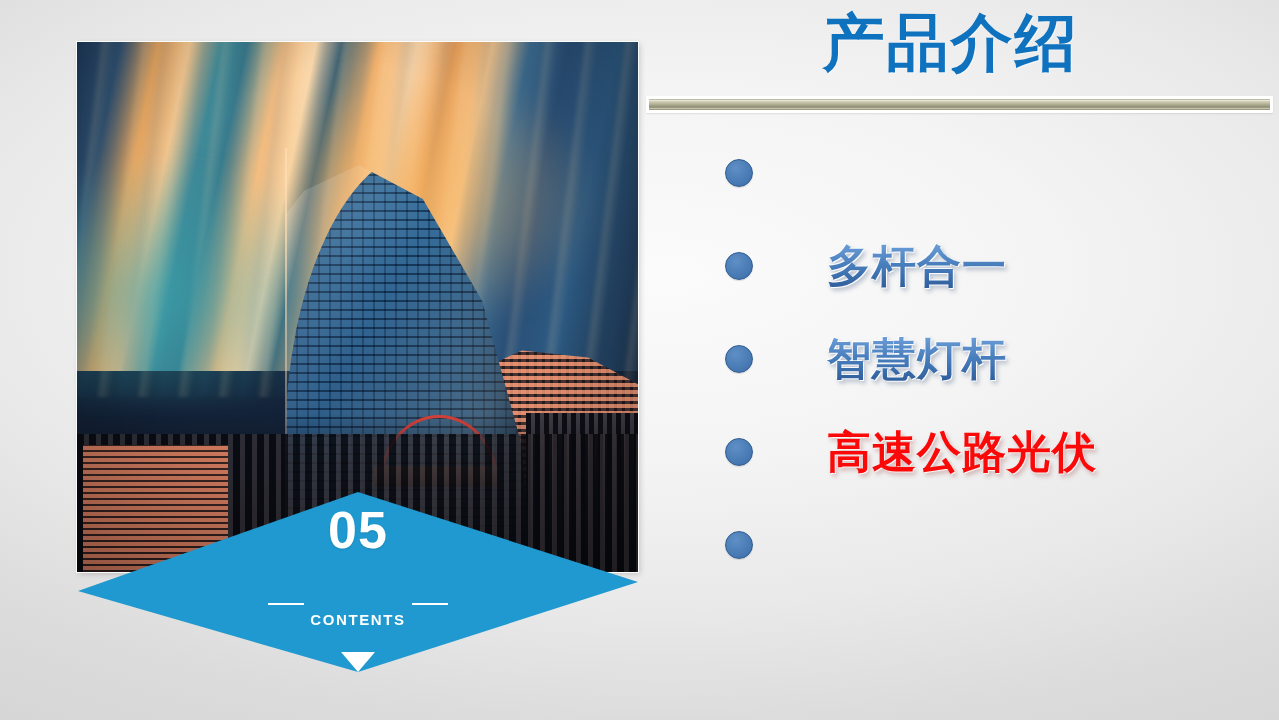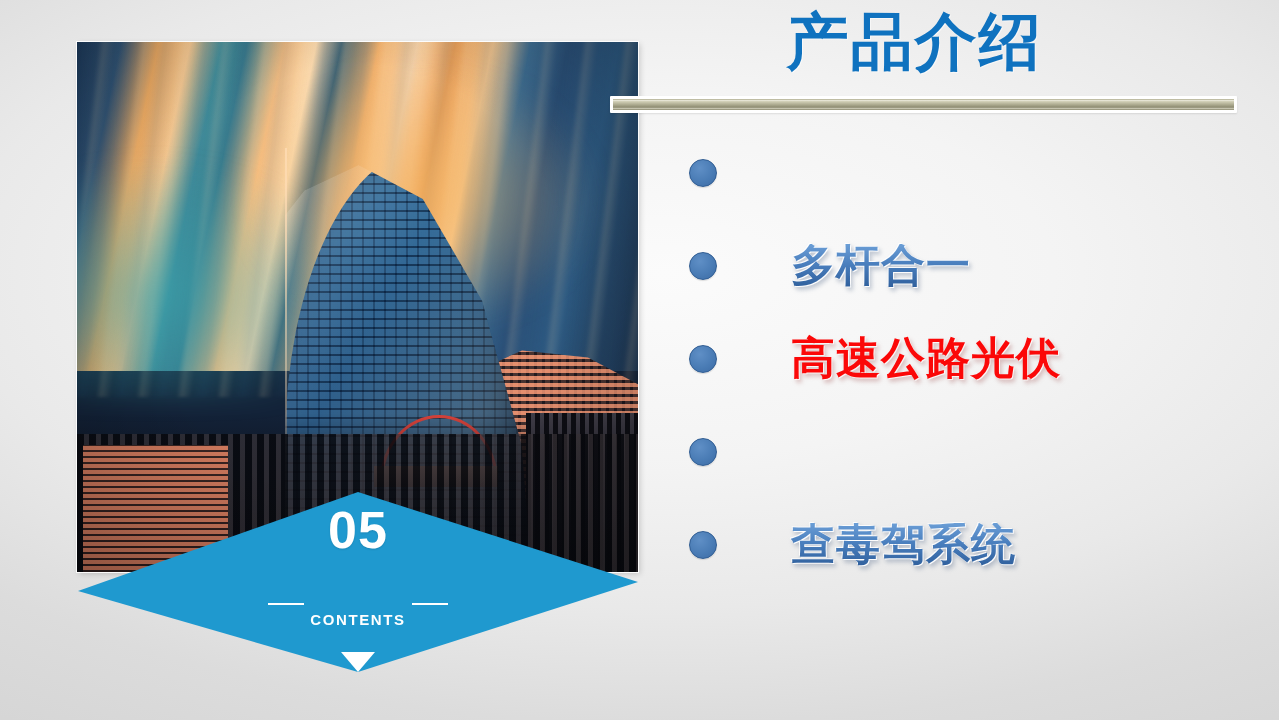--- a/index.html
+++ b/index.html
@@ -274,25 +274,24 @@
     margin-top: 11px;
     width: 0; height: 0;
     border-left: 17px solid transparent;
     border-right: 17px solid transparent;
     border-top: 20px solid #ffffff;
   }
 
   
   .right-panel {
     position: absolute;
-    left: 604px;
+    left: 640px;
     top: 0;
     width: 639px;
     height: 583px;
-    font-family: Liberation Serif, serif;
   }
   .slide-title {
     position: absolute;
     left: 0; right: 18px;
     top: 4px;
     text-align: center;
     font-size: 62px;
     font-weight: bold;
     color: #0f72bf;
     letter-spacing: 2px;
@@ -416,31 +415,31 @@
 
       <div class="bullet-item">
         <span class="bullet-dot"></span>
       </div>
 
       <div class="bullet-item">
         <span class="bullet-dot"></span>
         <span class="bullet-text blue">多杆合一</span>
       </div>
 
+      <div class="bullet-item">
+        <span class="bullet-dot"></span>
+        <span class="bullet-text blue">智慧灯杆</span>
+      </div>
 
       <div class="bullet-item">
         <span class="bullet-dot"></span>
         <span class="bullet-text red">高速公路光伏</span>
       </div>
 
       <div class="bullet-item">
         <span class="bullet-dot"></span>
       </div>
 
-      <div class="bullet-item">
-        <span class="bullet-dot"></span>
-        <span class="bullet-text blue">查毒驾系统</span>
-      </div>
 
     </div>
   </div>
 
 </div>
 
 </body></html>

